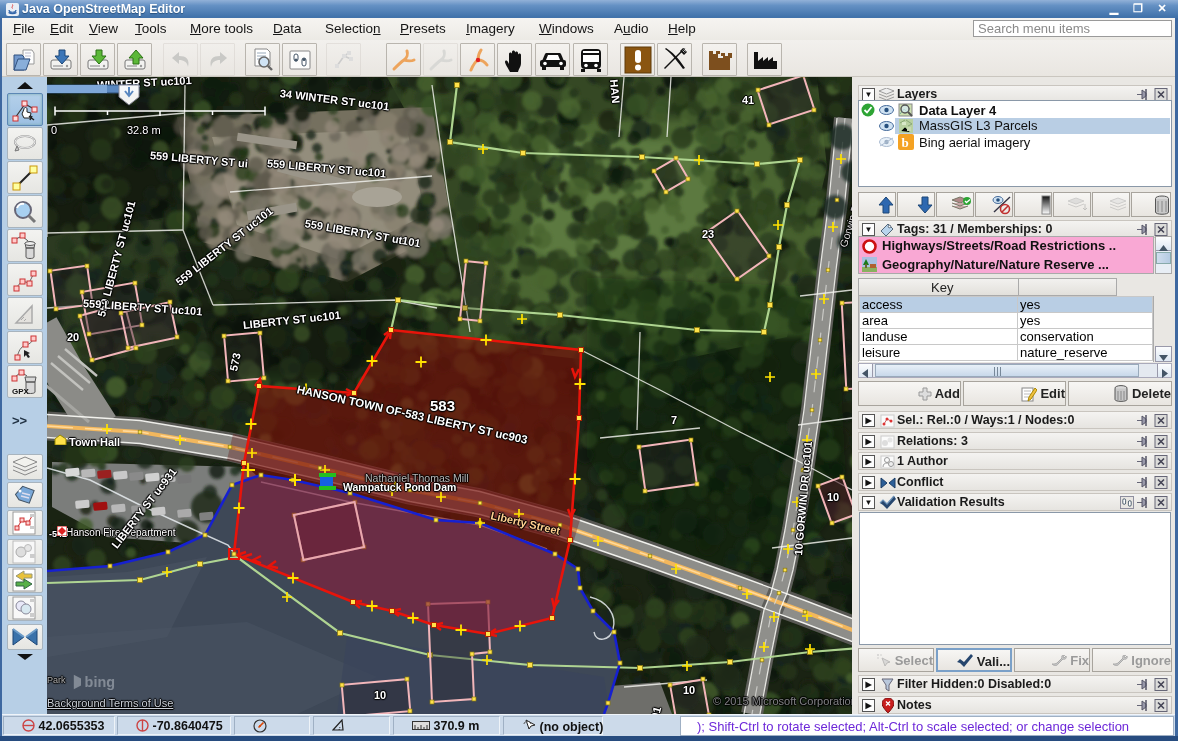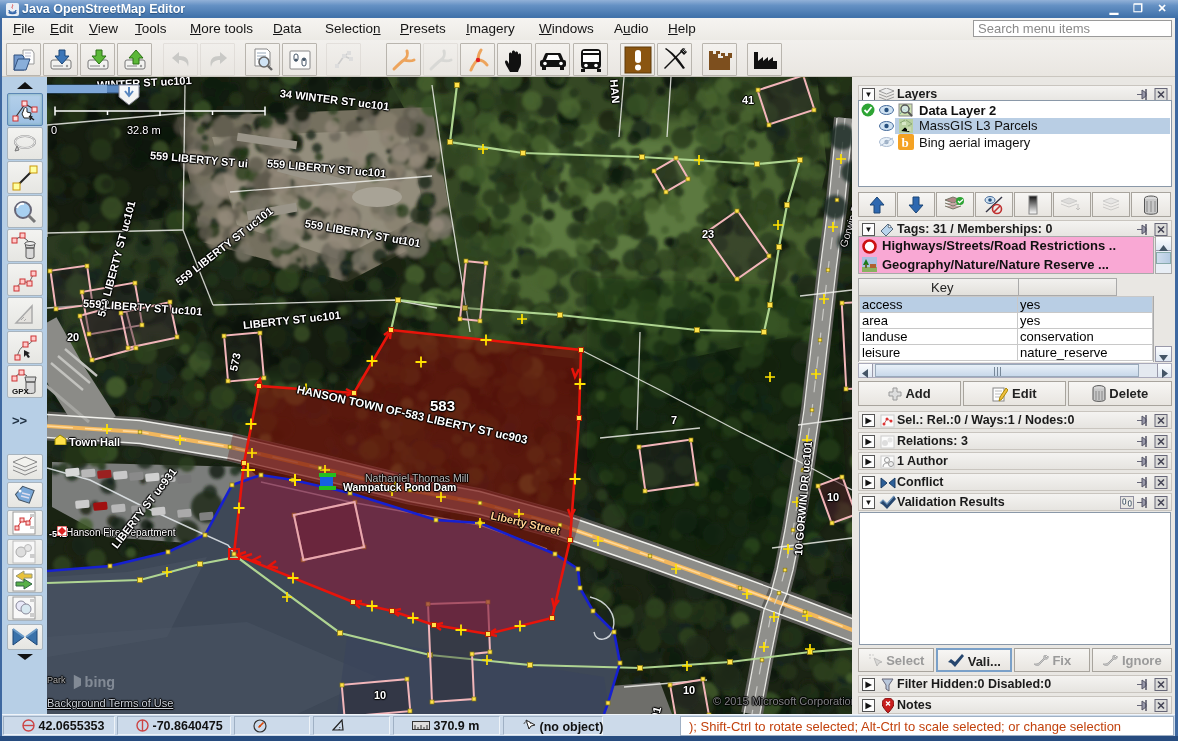--- a/index.html
+++ b/index.html
@@ -23,28 +23,28 @@
 .lb svg{position:absolute;left:50%;top:50%;transform:translate(-50%,-50%)}
 #map{position:absolute;left:47px;top:77px;width:805px;height:637px;background:#28341f;overflow:hidden}
 #rp{position:absolute;left:852px;top:77px;width:323px;height:637px;background:#e9e7e3}
 
 #bl{position:absolute;left:0;top:18px;width:2px;height:723px;background:#3e68a0}
 #br{position:absolute;left:1175px;top:18px;width:3px;height:723px;background:#3e68a0}
 #bb{position:absolute;left:0;top:736px;width:1178px;height:5px;background:#274c7f}
 
 #status{position:absolute;left:2px;top:714px;width:1173px;height:22px;background:#ccdaea;border-top:1px solid #f0f4f9;font-size:12.5px;color:#111;font-weight:bold}
 .sf{position:absolute;top:1px;height:19px;border:1px solid #9fb0c4;border-right-color:#eef3f8;border-bottom-color:#eef3f8;padding:2px 3px 0 18px;white-space:nowrap}
-#helpmsg{position:absolute;left:678px;top:1px;width:494px;height:20px;overflow:hidden;background:#fff;border:1px solid #9fb0c4;font-size:13px;font-weight:normal;color:#c2410c;padding:2px 4px 0 8px;white-space:nowrap}
+#helpmsg{position:absolute;left:678px;top:1px;width:494px;height:20px;overflow:hidden;background:#fff;border:1px solid #9fb0c4;font-size:13px;font-weight:normal;color:#6d28d9;padding:2px 4px 0 16px;white-space:nowrap}
 
 .pnl{position:absolute;left:4px;width:315px;background:#e9e7e3}
 .phead{position:relative;height:18px;background:linear-gradient(#f4f3f1,#e6e4e0);border:1px solid #c9c5bf;font-size:12.5px;font-weight:bold;color:#1a1a1a}
 .phead .cap{position:absolute;left:38px;top:1px}
 .pin{position:absolute;top:2px;width:14px;height:13px}
 .tgl{position:absolute;left:3px;top:2px;width:13px;height:13px;border:1px solid #555;background:#fdfdfd;font-size:8px;text-align:center;line-height:12px;color:#111}
-.btn{position:absolute;border:1px solid #a8a49d;background:linear-gradient(#f7f6f4,#e8e5e0);font-size:13px;font-weight:bold;color:#222;text-align:center}
+.btn{position:absolute;border:1px solid #a8a49d;background:linear-gradient(#f7f6f4,#e8e5e0);font-size:13px;font-weight:bold;color:#222;text-align:right}
 .btn.dis{color:#9a9a9a}
 table.kv{border-collapse:collapse;width:100%;font-size:13px;table-layout:fixed}
 table.kv td{border:1px solid #c8c8c8;height:16px;padding:0 2px;overflow:hidden;white-space:nowrap}
 </style></head><body>
 <div id="win">
   <div id="title">
     <svg style="position:absolute;left:6px;top:3px" width="13" height="13" viewBox="0 0 13 13">
         <rect x="0" y="0" width="13" height="13" rx="2" fill="#e8eef6"></rect>
         <path d="M6.5 1.5c1 1.5-1.5 2.5 0 4" stroke="#d44" fill="none"></path>
         <path d="M3 7c0 3 7 3 7 0M2.5 9.5c2 1.5 6 1.5 8 0" stroke="#36a" fill="none" stroke-width="1.2"></path>
@@ -3396,21 +3396,21 @@
           <svg style="position:absolute;left:19px;top:3px" width="15" height="10" viewBox="0 0 15 10">
               <ellipse cx="7.5" cy="5" rx="7" ry="4.5" fill="#cfe2f2" stroke="#456a9a"></ellipse>
               <circle cx="7.5" cy="5" r="2.2" fill="#26507e"></circle>
             </svg>
           <svg style="position:absolute;left:38px;top:0" width="16" height="16" viewBox="0 0 16 16">
               <rect x="1" y="2" width="13" height="12" fill="#cde0b0" stroke="#888"></rect>
               <path d="M2 12l4-5 3 3 3-4" stroke="#7a9" fill="none"></path>
               <circle cx="7" cy="7" r="4" fill="#d8ecf8" fill-opacity=".7" stroke="#555" stroke-width="1.4"></circle>
               <path d="M10 10l4 4" stroke="#555" stroke-width="2"></path>
             </svg>
-          <span style="position:absolute;left:59px;top:1px">Data Layer 2</span>
+          <span style="position:absolute;left:59px;top:1px">Data Layer 4</span>
         </div>
         <div style="position:absolute;top:17px;left:1px;width:310px;height:16px;font-size:13px;color:#111">
             <div style="position:absolute;left:35px;top:0;width:275px;height:16px;background:#b9cee4"></div>
           <svg style="position:absolute;left:19px;top:3px" width="15" height="10" viewBox="0 0 15 10">
               <ellipse cx="7.5" cy="5" rx="7" ry="4.5" fill="#cfe2f2" stroke="#456a9a"></ellipse>
               <circle cx="7.5" cy="5" r="2.2" fill="#26507e"></circle>
             </svg>
           <svg style="position:absolute;left:38px;top:0" width="16" height="16" viewBox="0 0 16 16">
               <rect x="1" y="1" width="14" height="14" fill="#b8d0a0"></rect>
               <path d="M2 5l5-3M8 2l6 4M3 13l4-4 5 5M10 8l4-2" stroke="#8aa878"></path>

